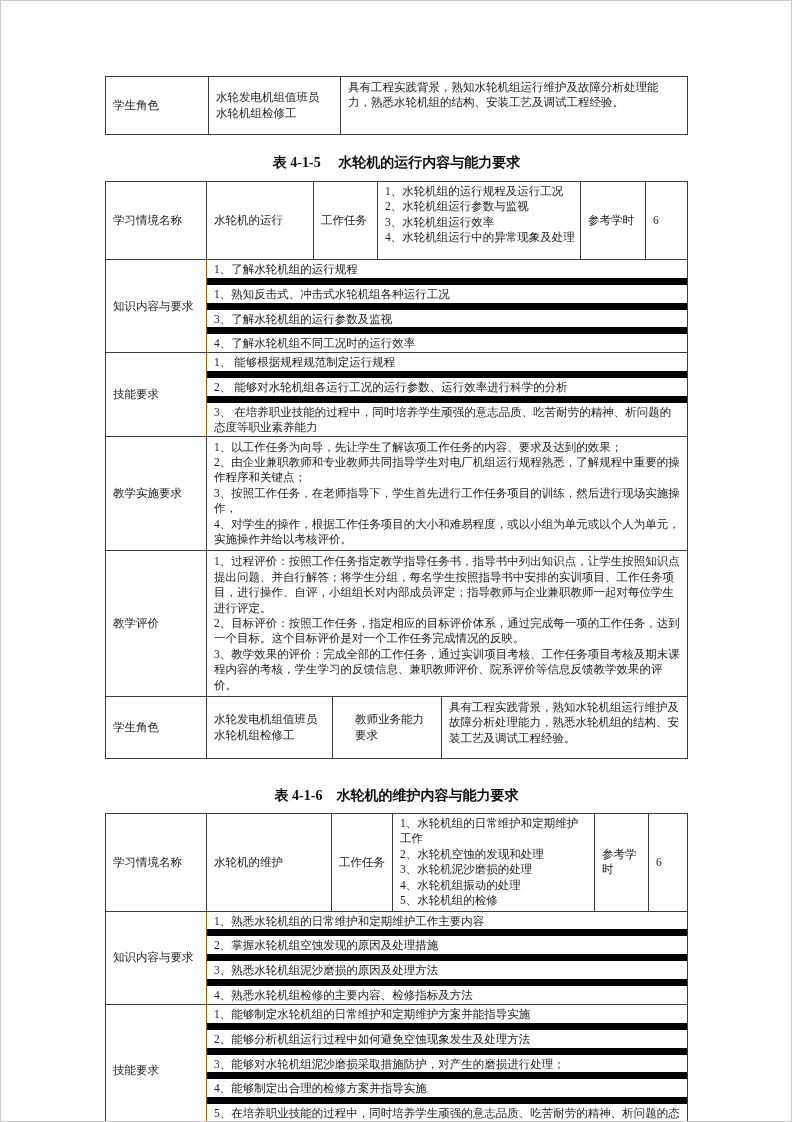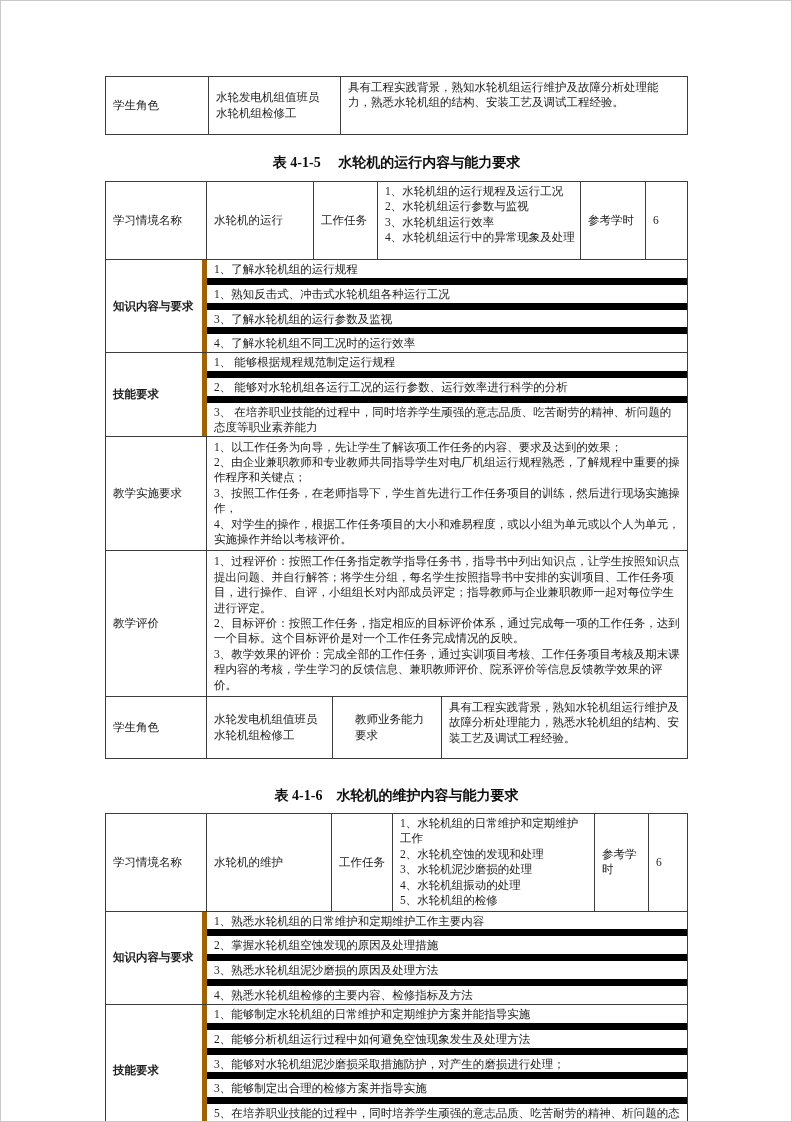--- a/index.html
+++ b/index.html
@@ -19,21 +19,21 @@
   .row { display:flex; border-bottom:1px solid #3d3d3d; align-items:stretch; }
   .row:last-child { border-bottom:none; }
   .cell { box-sizing:border-box; border-right:1px solid #3d3d3d; padding:2px 5px 2px 7px; line-height:15.4px; }
   .cell:last-child { border-right:none; }
   .flex1 { flex:1; }
   .vc { display:flex; align-items:center; }
   .ml { white-space:pre-line; }
   .para { padding:3px 6px 3px 7px; }
 
   .group { display:flex; border-bottom:1px solid #3d3d3d; align-items:stretch; }
-  .glabel { box-sizing:border-box; width:101px; border-right:5px solid #a16207; display:flex; align-items:center; padding-left:7px;font-weight:bold; }
+  .glabel { box-sizing:border-box; width:101px; border-right:1px solid #a16207; display:flex; align-items:center; padding-left:7px; }
   .gbody { flex:1; display:flex; flex-direction:column; }
   .sub { border-bottom:7px solid #000000; padding:2px 5px 1px 7px; line-height:14.8px; min-height:18px; box-sizing:border-box; }
   .sub:last-child { border-bottom:none; }
 
   .w101{width:101px;} .w107{width:107px;} .w64{width:64px;} .w203{width:203px;} .w65{width:65px;}
   .w103{width:103px;} .w132{width:132px;} .w72{width:72px;}
   .w126{width:126px;} .w94{width:94px;margin-left:15px;}
   .w125{width:125px;} .w61{width:61px;} .w202{width:202px;} .w54{width:54px;}
 
   .top-row { min-height:57px; }
@@ -152,21 +152,21 @@
           <div class="sub">4、熟悉水轮机组检修的主要内容、检修指标及方法</div>
         </div>
       </div>
 
       <div class="group">
         <div class="glabel">技能要求</div>
         <div class="gbody">
           <div class="sub">1、能够制定水轮机组的日常维护和定期维护方案并能指导实施</div>
           <div class="sub">2、能够分析机组运行过程中如何避免空蚀现象发生及处理方法</div>
           <div class="sub">3、能够对水轮机组泥沙磨损采取措施防护，对产生的磨损进行处理；</div>
-          <div class="sub">3、能够制定出合理的检修方案并指导实施</div>
+          <div class="sub">4、能够制定出合理的检修方案并指导实施</div>
           <div class="sub">5、在培养职业技能的过程中，同时培养学生顽强的意志品质、吃苦耐劳的精神、析问题的态度等职业素养能力</div>
         </div>
       </div>
     </div>
 
     <div class="page-number">46</div>
 
   </div>
 </div>
 

